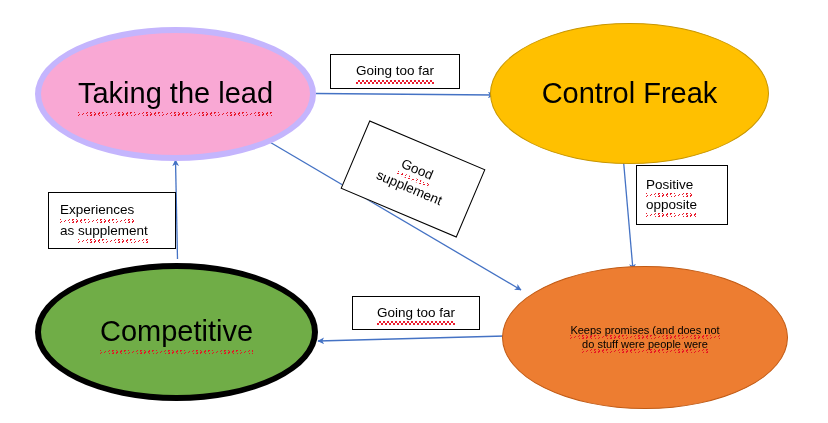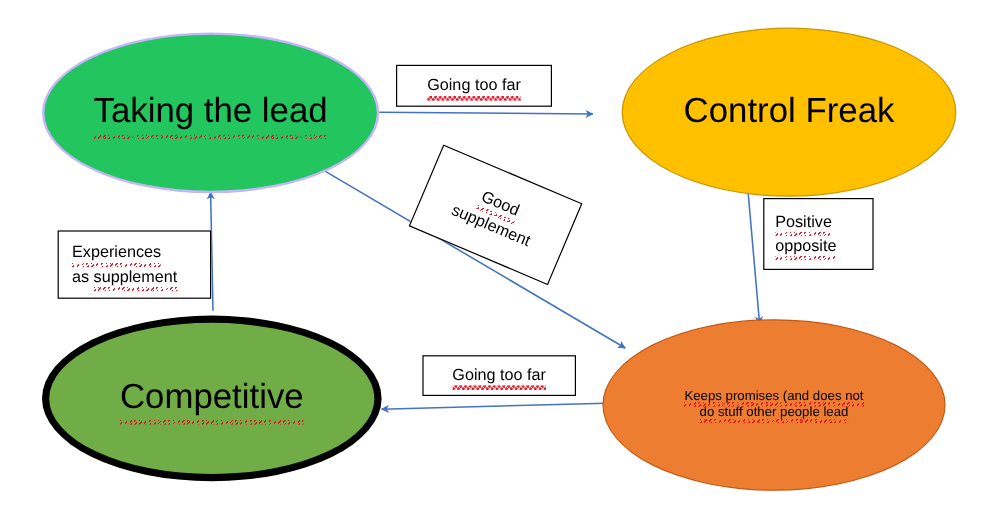--- a/index.html
+++ b/index.html
@@ -64,26 +64,26 @@
   .sq2::after {
     background-image: none;
     background:
       radial-gradient(circle at 1px 3px, #e81123 1.1px, transparent 1.3px) 0 0/4px 4px,
       radial-gradient(circle at 3px 1px, #e81123 1.1px, transparent 1.3px) 0 0/4px 4px;
     -webkit-mask-image: none;
     mask-image: none;
   }
   #n-taking-the-lead {
     left: 35px; top: 27px; width: 281px; height: 134px;
-    background: #22c55e;
-    border: 2px solid #c4b5fd;
+    background: #f9a8d4;
+    border: 6px solid #c4b5fd;
   }
   #n-taking-the-lead .node-label { font-size: 29px; }
   #n-control-freak {
-    left: 518px; top: 23px; width: 279px; height: 141px;
+    left: 490px; top: 23px; width: 279px; height: 141px;
     background: #FFC000;
     border: 1px solid #C89600;
   }
   #n-control-freak .node-label { font-size: 29px; }
   #n-competitive {
     left: 35px; top: 263px; width: 283px; height: 138px;
     background: #70AD47;
     border: 6px solid #000000;
   }
   #n-competitive .node-label { font-size: 29px; }
@@ -180,21 +180,21 @@
 
   <div class="node" id="n-competitive">
     <div class="node-label">
       <span class="sq">Competitive</span>
     </div>
   </div>
 
   <div class="node" id="n-keeps-promises">
     <div class="node-label">
       <div><span class="sq">Keeps promises (and does not</span></div>
-      <div><span class="sq">do stuff other people lead</span></div>
+      <div><span class="sq">do stuff were people were</span></div>
     </div>
   </div>
 
   <div class="edge-label" id="lbl-going-too-far-top">
     <span class="lbl-line sq sq2">Going too far</span>
   </div>
 
   <div class="edge-label" id="lbl-positive-opposite">
     <span class="lbl-line sq">Positive</span>
     <span class="lbl-line sq">opposite</span>

